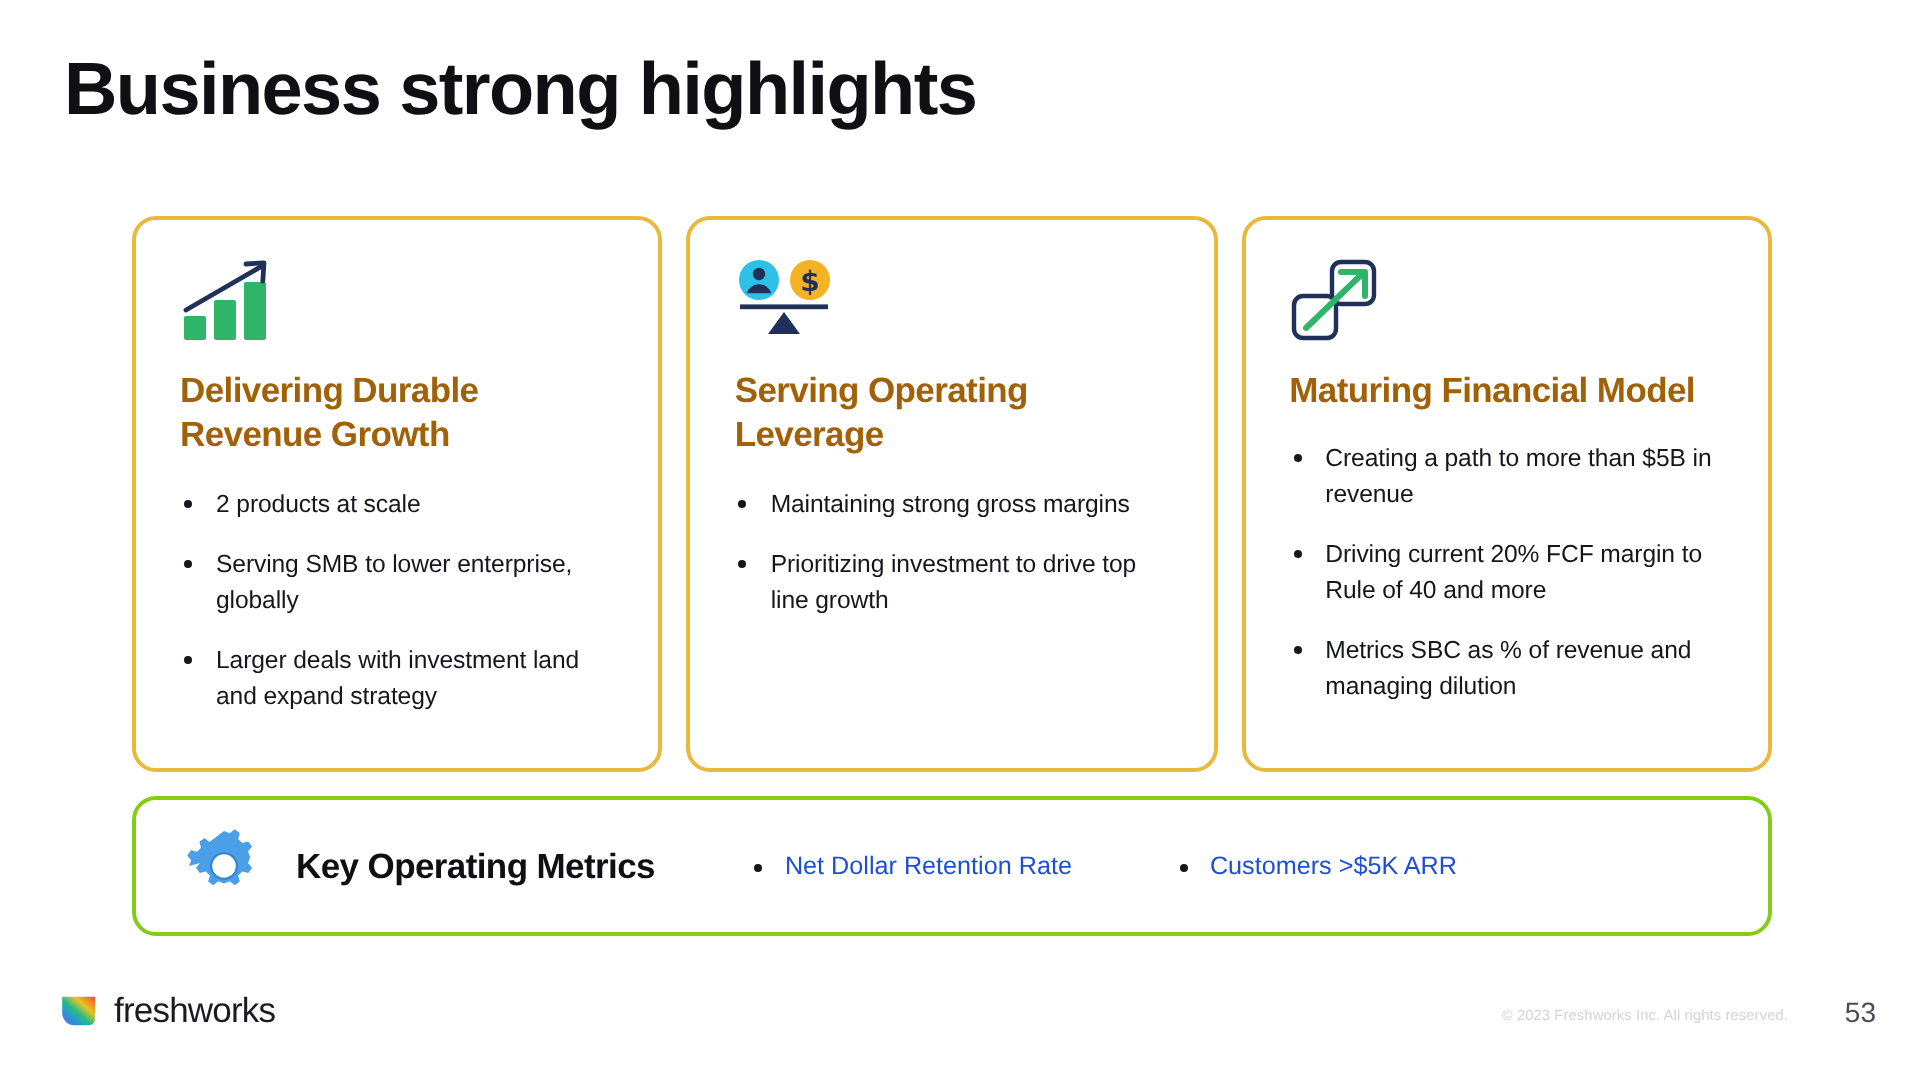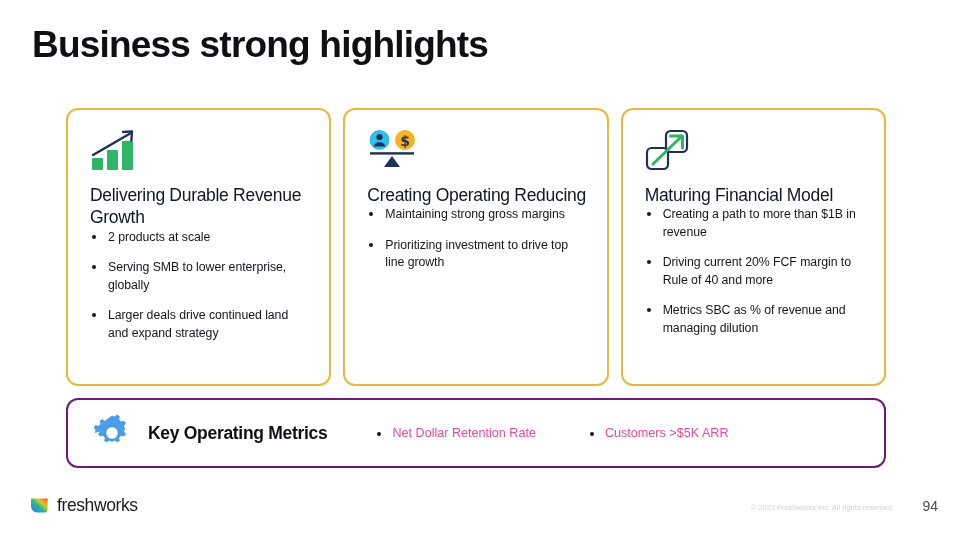--- a/index.html
+++ b/index.html
@@ -43,24 +43,25 @@
 
   .card-icon{
     height:44px;
     width:60px;
     margin-bottom:12px;
     display:block;
   }
 
   .card-title{
     font-size:17.5px;
-    font-weight:normal;
+    font-weight:bold;
     line-height:1.28;
     letter-spacing:-0.3px;
-    color:#0f172a;
+    color:#a16207;
+    margin-bottom:15px;
   }
 
   ul.bullets{ list-style:none; }
   ul.bullets li{
     position:relative;
     padding-left:18px;
     font-size:12.3px;
     line-height:1.42;
     color:#16161d;
     margin-bottom:13px;
@@ -73,21 +74,21 @@
     width:4px; height:4px;
     border-radius:50%;
     background:#16161d;
   }
 
   
   .metrics-bar{
     position:absolute;
     left:66px; top:398px;
     width:820px; height:70px;
-    border:2px solid #701a75;
+    border:2px solid #84cc16;
     border-radius:12px;
     background:#ffffff;
     display:flex;
     align-items:center;
     padding-left:24px;
   }
   .gear-wrap{ width:40px; height:40px; flex:0 0 auto; }
   .metrics-title{
     font-size:17.5px;
     font-weight:bold;
@@ -100,21 +101,21 @@
     display:flex;
     align-items:center;
     margin-left:48px;
     gap:52px;
     list-style:none;
   }
   .metrics-list li{
     position:relative;
     padding-left:17px;
     font-size:12.6px;
-    color:#ec4899;
+    color:#1d4ed8;
     white-space:nowrap;
   }
   .metrics-list li::before{
     content:"";
     position:absolute;
     left:2px; top:6px;
     width:4px; height:4px;
     border-radius:50%;
     background:#16161d;
   }
@@ -164,55 +165,55 @@
         <rect x="17" y="22" width="11" height="20" rx="1" fill="#2eb567"></rect>
         <rect x="32" y="13" width="11" height="29" rx="1" fill="#2eb567"></rect>
         <path d="M3 27 L41 5" stroke="#1f3059" stroke-width="2.4" fill="none" stroke-linecap="round"></path>
         <path d="M33 4 L42 3.4 L41.4 12.5" stroke="#1f3059" stroke-width="2.4" fill="none" stroke-linecap="round" stroke-linejoin="round"></path>
       </svg>
     </span>
     <div class="card-title">Delivering Durable Revenue Growth</div>
     <ul class="bullets">
       <li>2 products at scale</li>
       <li>Serving SMB to lower enterprise, globally</li>
-      <li>Larger deals drive continued land and expand strategy</li>
+      <li>Larger deals with investment land and expand strategy</li>
     </ul>
   </div>
 
   <div class="card">
     <span class="card-icon">
       <svg viewBox="0 0 60 44" width="60" height="44">
         <circle cx="12.5" cy="12" r="10" fill="#2fc0e8"></circle>
         <circle cx="12.5" cy="9" r="3.1" fill="#1f3059"></circle>
         <path d="M6.4 18.6a6.4 6.4 0 0 1 12.2 0z" fill="#1f3059"></path>
         <circle cx="38" cy="12" r="10" fill="#f5b324"></circle>
         <text x="38" y="17.6" text-anchor="middle" font-family="DejaVu Sans, sans-serif" font-size="14" font-weight="bold" fill="#1f3059">$</text>
         <rect x="3" y="24.2" width="44" height="2.4" fill="#1f3059"></rect>
         <path d="M25 28 L33 39 L17 39 Z" fill="#1f3059"></path>
       </svg>
     </span>
-    <div class="card-title">Creating Operating Reducing</div>
+    <div class="card-title">Serving Operating Leverage</div>
     <ul class="bullets">
       <li>Maintaining strong gross margins</li>
       <li>Prioritizing investment to drive top line growth</li>
     </ul>
   </div>
 
   <div class="card">
     <span class="card-icon">
       <svg viewBox="0 0 60 44" width="60" height="44">
         <rect x="2" y="20" width="21" height="21" rx="4.5" fill="none" stroke="#1f3059" stroke-width="2.2"></rect>
         <rect x="21" y="3" width="21" height="21" rx="4.5" fill="none" stroke="#1f3059" stroke-width="2.2"></rect>
         <path d="M8 36 L36 9" stroke="#2eb567" stroke-width="3" fill="none" stroke-linecap="round"></path>
         <path d="M25.5 8 L37.5 8 L37.5 20" stroke="#2eb567" stroke-width="3" fill="none" stroke-linecap="round" stroke-linejoin="round"></path>
       </svg>
     </span>
     <div class="card-title">Maturing Financial Model</div>
     <ul class="bullets">
-      <li>Creating a path to more than $1B in revenue</li>
+      <li>Creating a path to more than $5B in revenue</li>
       <li>Driving current 20% FCF margin to Rule of 40 and more</li>
       <li>Metrics SBC as % of revenue and managing dilution</li>
     </ul>
   </div>
 
 </div>
 
 <div class="metrics-bar">
   <span class="gear-wrap">
     <svg viewBox="0 0 40 40" width="40" height="40">
@@ -241,13 +242,13 @@
           <stop offset="100%" stop-color="#e8462e"></stop>
         </linearGradient>
       </defs>
       <path d="M17.6 3.4v11.1a3.1 3.1 0 0 1-3.1 3.1H7.2A6.1 6.1 0 0 1 1.1 11.5V3.4z" fill="url(#fwg)"></path>
     </svg>
   </span>
   <span class="logo-text">freshworks</span>
 </div>
 
 <div class="copyright">© 2023 Freshworks Inc. All rights reserved.</div>
-<div class="page-number">94</div>
+<div class="page-number">53</div>
 
 </body></html>

